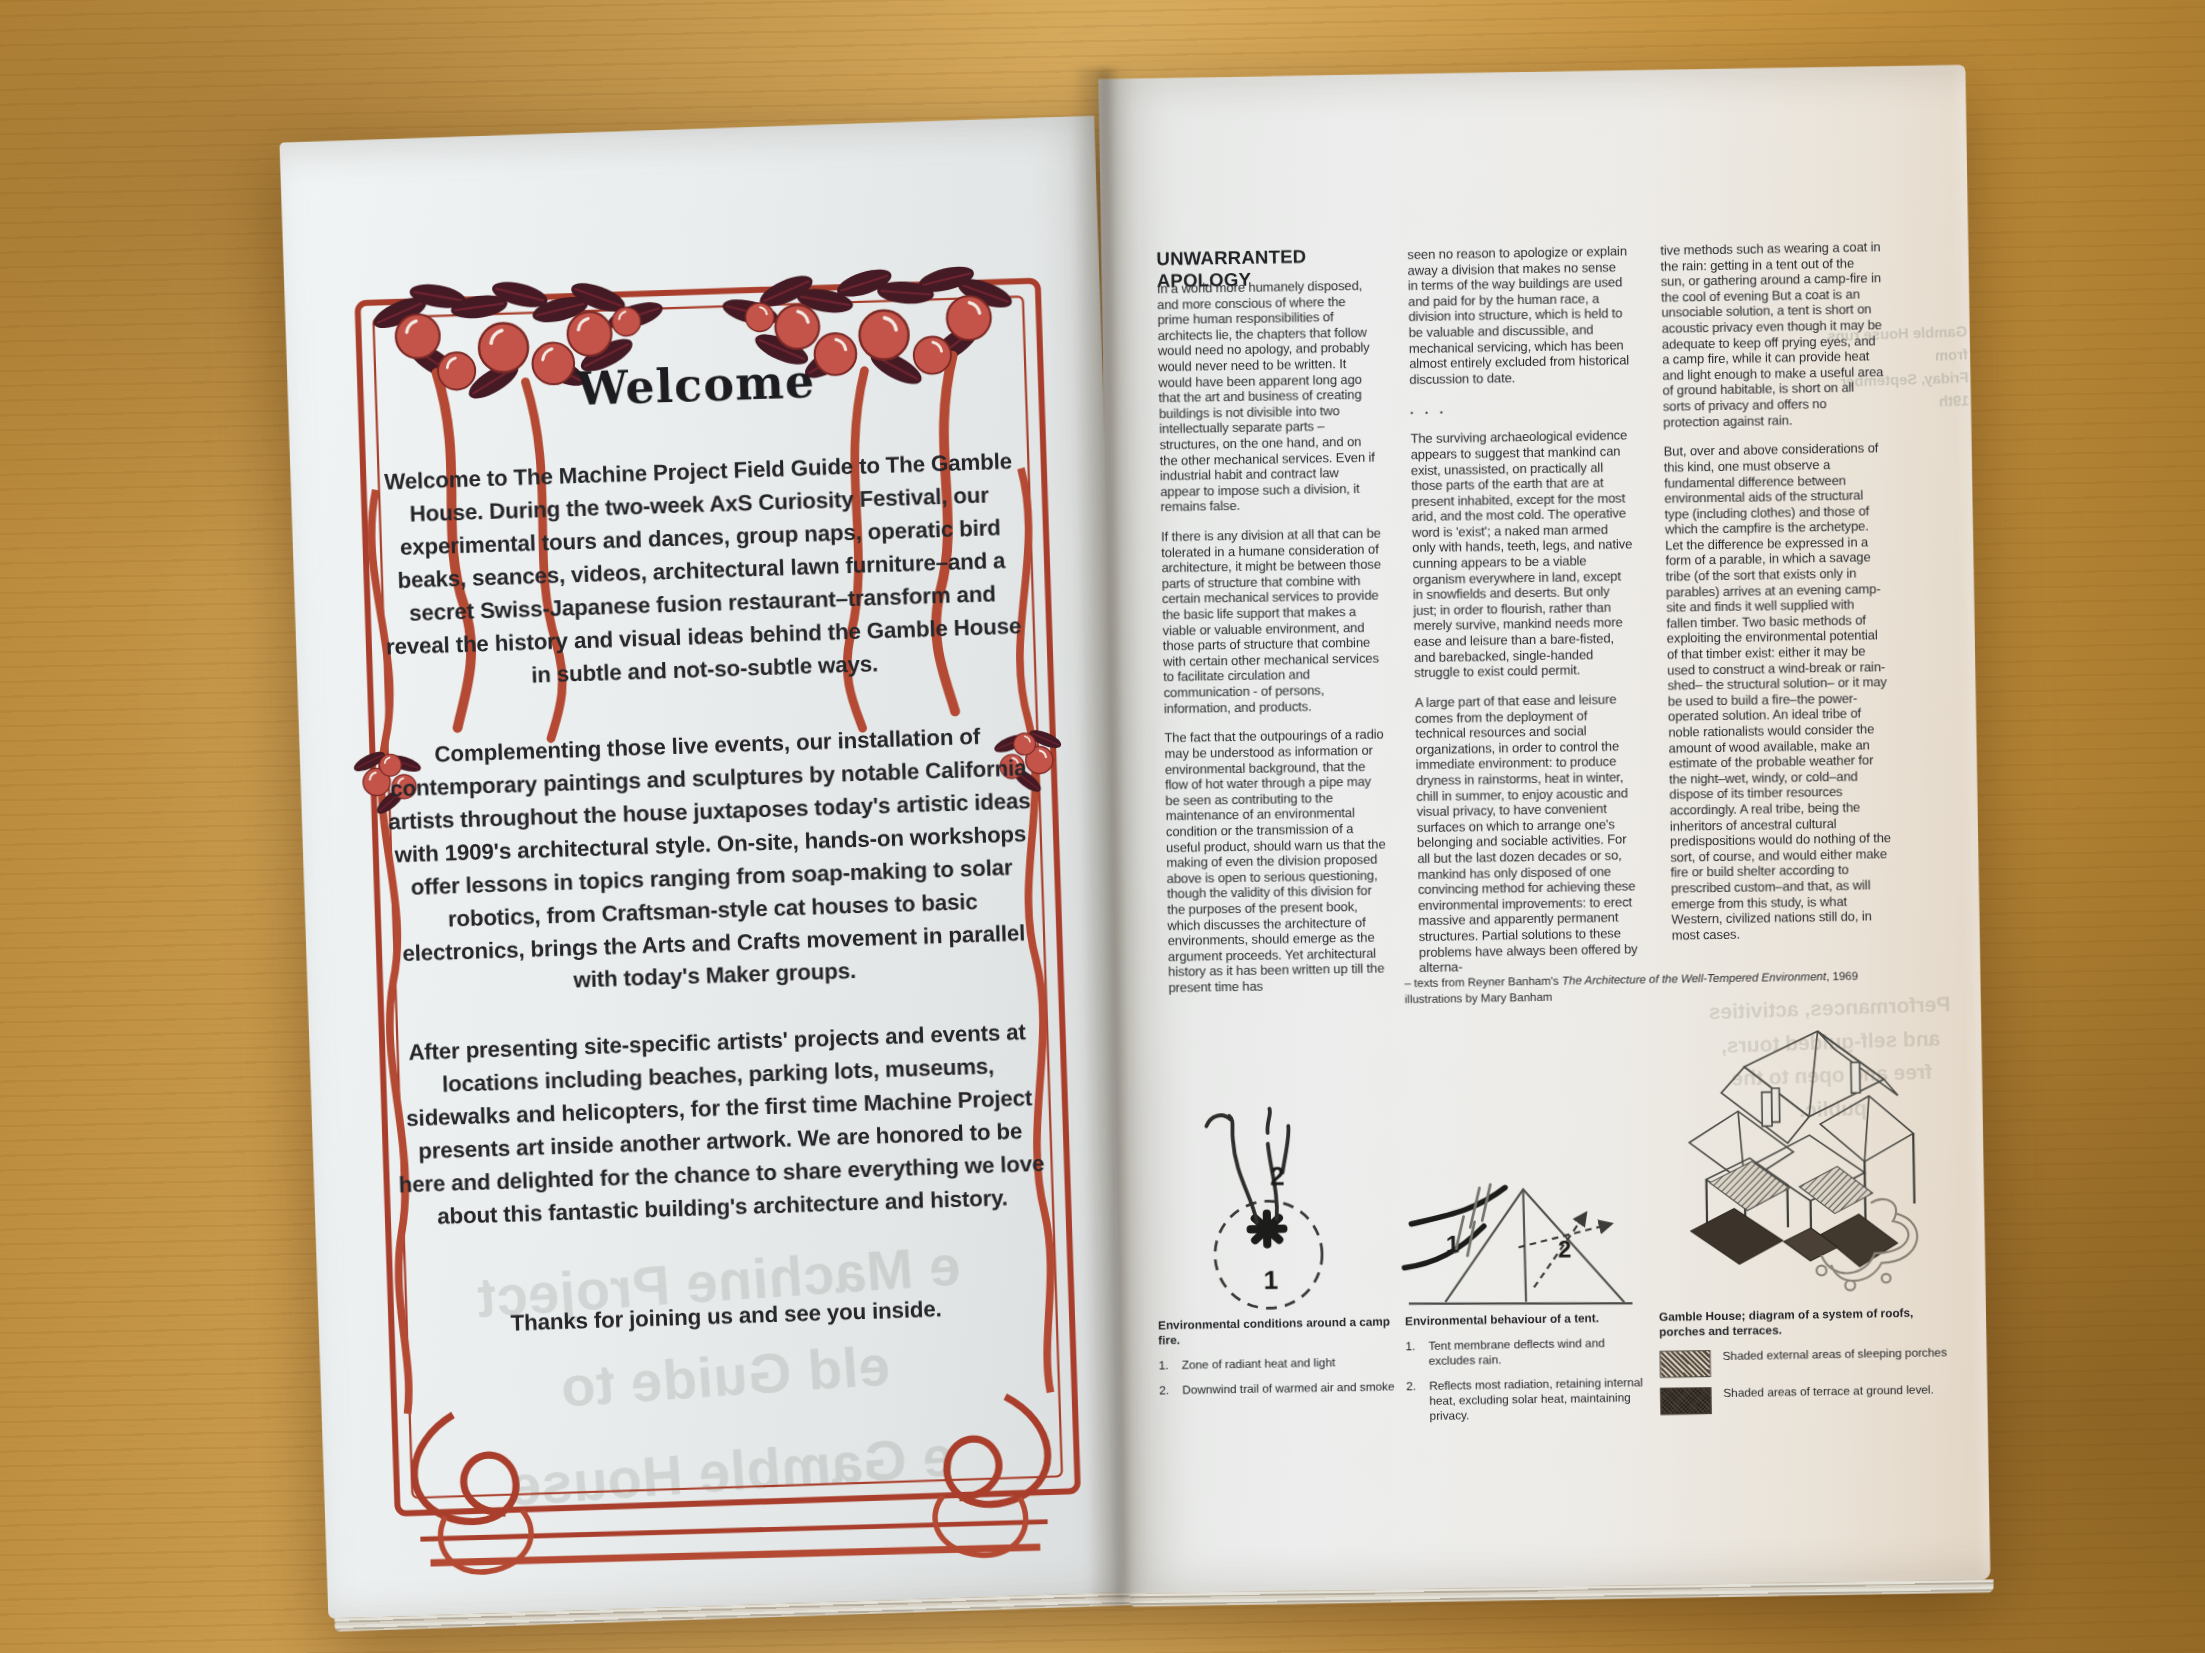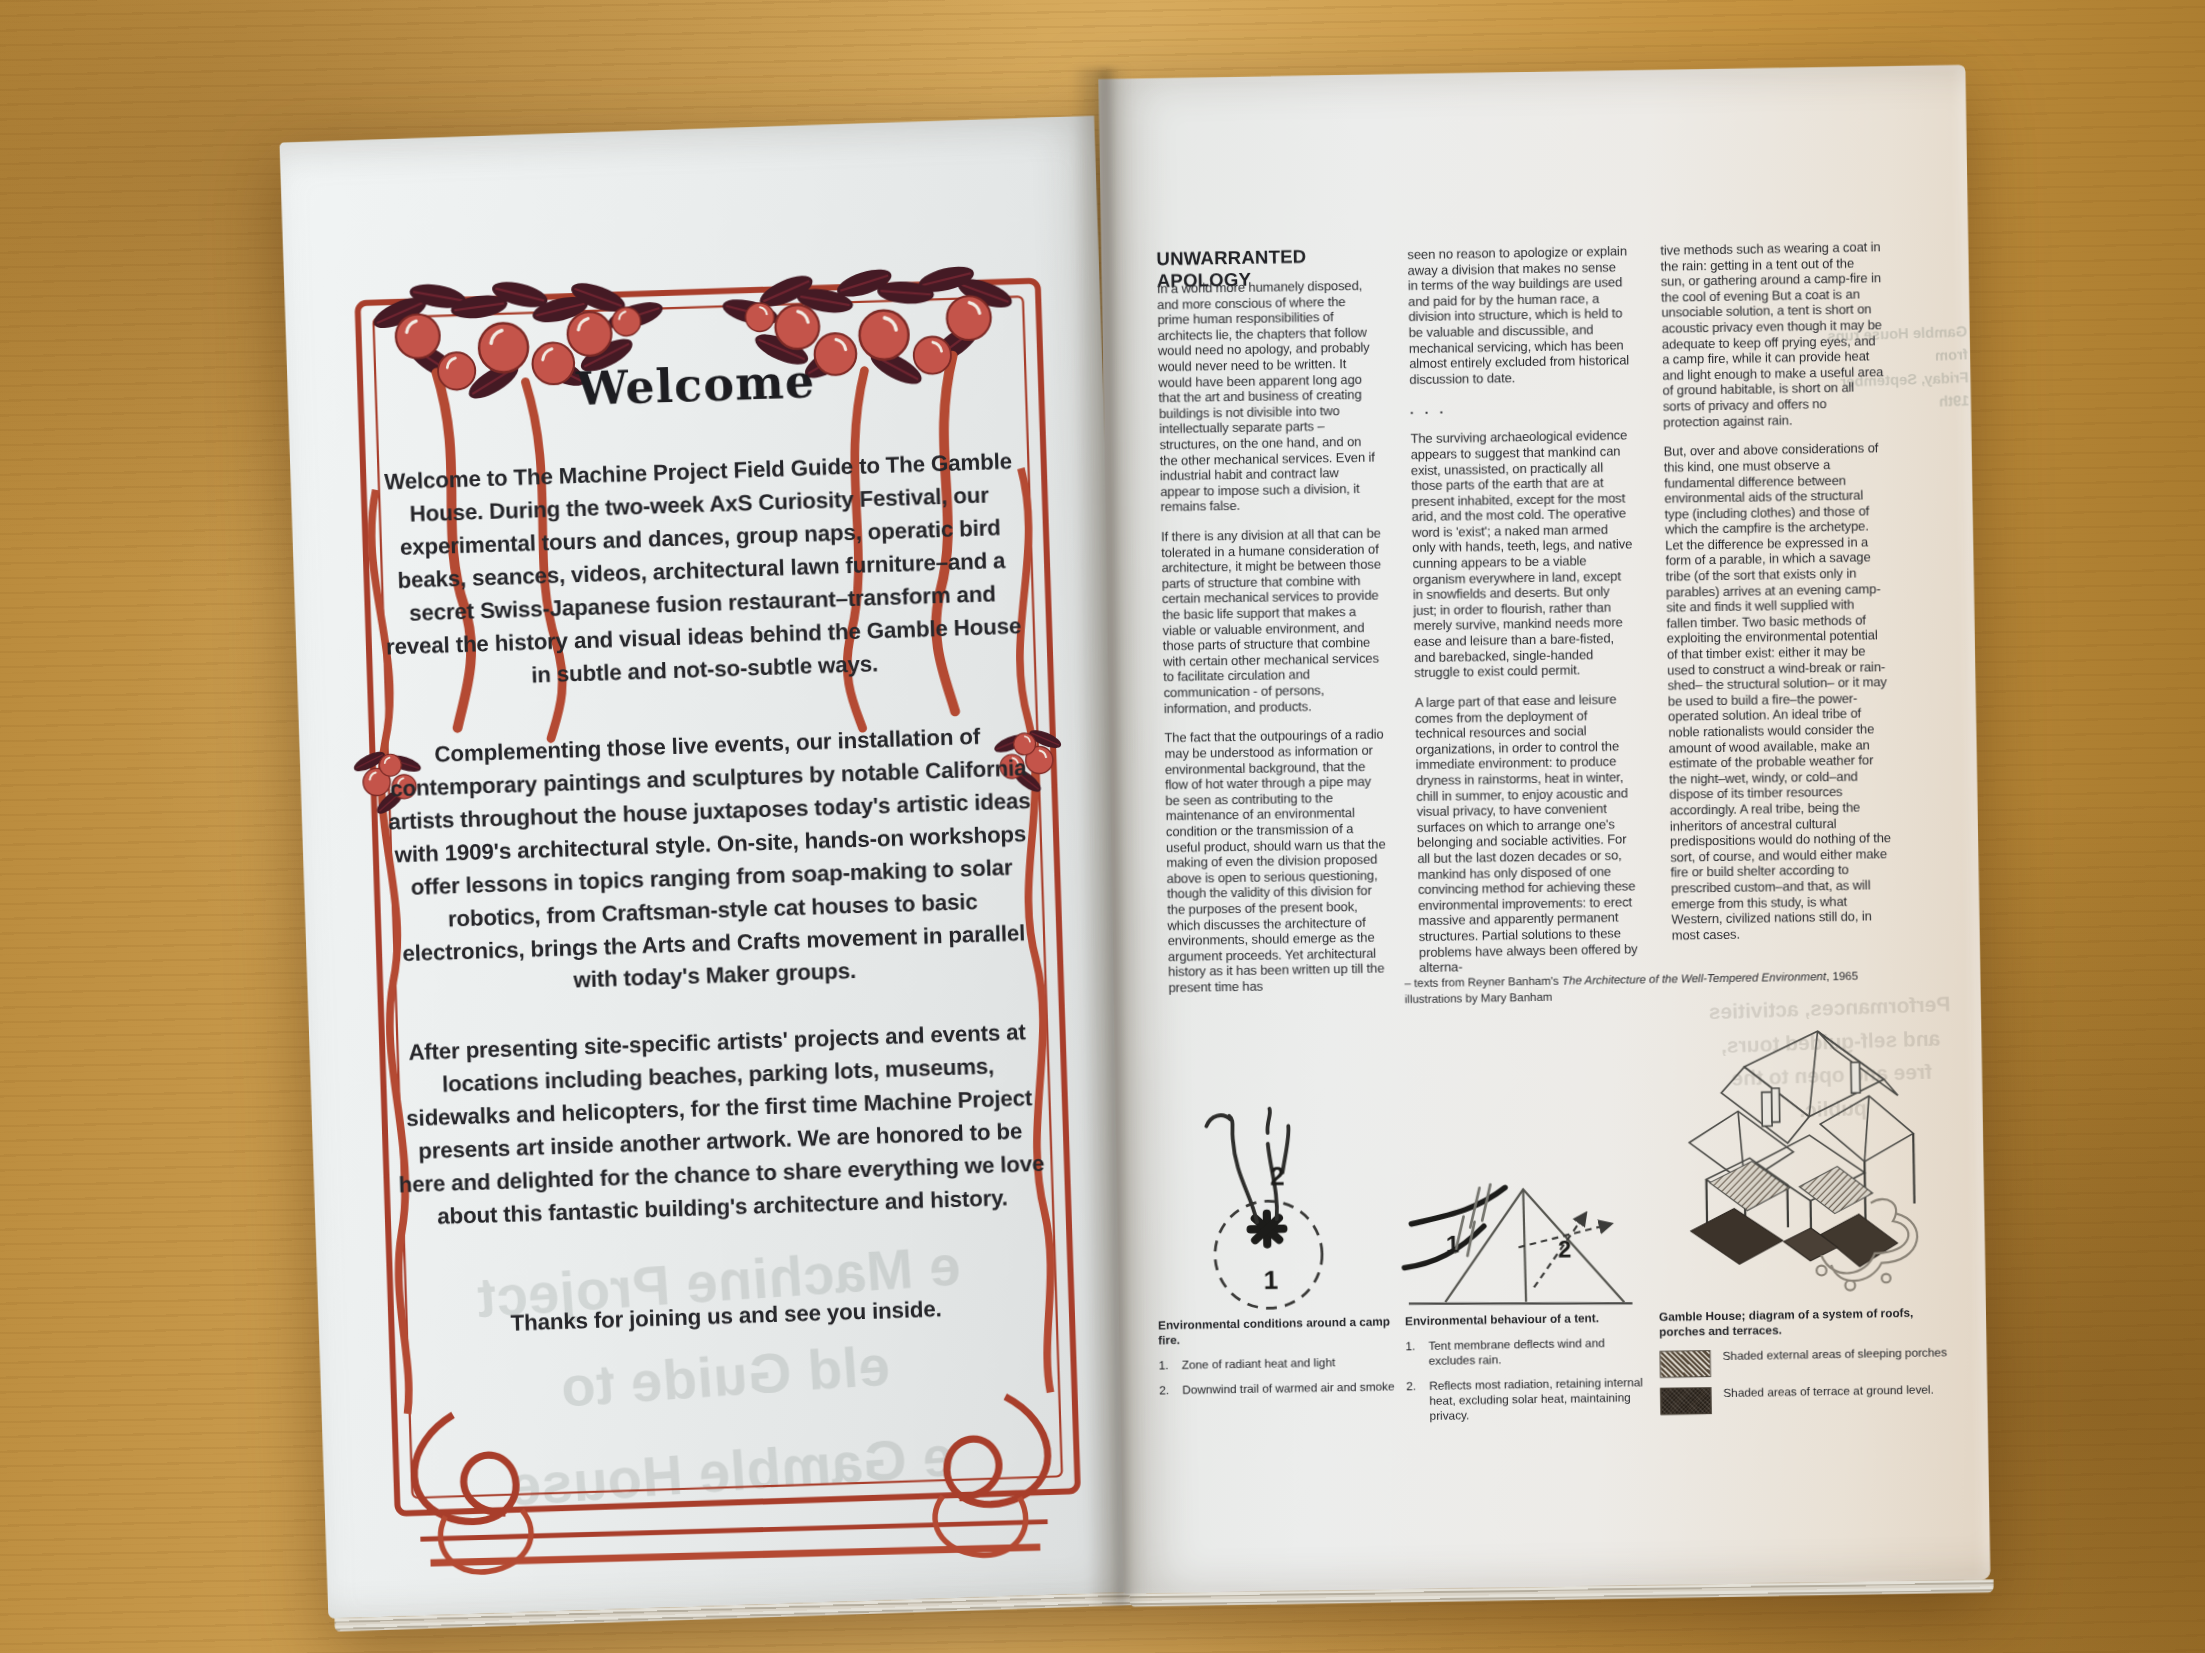--- a/index.html
+++ b/index.html
@@ -186,21 +186,21 @@
       <p>The surviving archaeological evidence appears to suggest that mankind can exist, unassisted, on practically all those parts of the earth that are at present inhabited, except for the most arid, and the most cold. The operative word is 'exist'; a naked man armed only with hands, teeth, legs, and native cunning appears to be a viable organism everywhere in land, except in snowfields and deserts. But only just; in order to flourish, rather than merely survive, mankind needs more ease and leisure than a bare-fisted, and barebacked, single-handed struggle to exist could permit.</p>
       <p>A large part of that ease and leisure comes from the deployment of technical resources and social organizations, in order to control the immediate environment: to produce dryness in rainstorms, heat in winter, chill in summer, to enjoy acoustic and visual privacy, to have convenient surfaces on which to arrange one's belonging and sociable activities. For all but the last dozen decades or so, mankind has only disposed of one convincing method for achieving these environmental improvements: to erect massive and apparently permanent structures. Partial solutions to these problems have always been offered by alterna-</p>
     </div>
 
     <div class="rp-col rp-col3">
       <p>tive methods such as wearing a coat in the rain: getting in a tent out of the sun, or gathering around a camp-fire in the cool of evening But a coat is an unsociable solution, a tent is short on acoustic privacy even though it may be adequate to keep off prying eyes, and a camp fire, while it can provide heat and light enough to make a useful area of ground habitable, is short on all sorts of privacy and offers no protection against rain.</p>
       <p>But, over and above considerations of this kind, one must observe a fundamental difference between environmental aids of the structural type (including clothes) and those of which the campfire is the archetype. Let the difference be expressed in a form of a parable, in which a savage tribe (of the sort that exists only in parables) arrives at an evening camp-site and finds it well supplied with fallen timber. Two basic methods of exploiting the environmental potential of that timber exist: either it may be used to construct a wind-break or rain-shed– the structural solution– or it may be used to build a fire–the power-operated solution. An ideal tribe of noble rationalists would consider the amount of wood available, make an estimate of the probable weather for the night–wet, windy, or cold–and dispose of its timber resources accordingly. A real tribe, being the inheritors of ancestral cultural predispositions would do nothing of the sort, of course, and would either make fire or build shelter according to prescribed custom–and that, as will emerge from this study, is what Western, civilized nations still do, in most cases.</p>
     </div>
 
     <div class="rp-footnote">
-      <span>– texts from Reyner Banham's </span><i>The Architecture of the Well-Tempered Environment</i><span>, 1965</span>
+      <span>– texts from Reyner Banham's </span><i>The Architecture of the Well-Tempered Environment</i><span>, 1969</span>
       <br>
       <span>illustrations by Mary Banham</span>
     </div>
 
     <svg class="fig-svg fig-campfire" viewBox="0 0 365 390">
       <circle cx="180" cy="275" r="98" fill="none" stroke="#3a3a38" stroke-width="5" stroke-dasharray="20 15"></circle>
       <g transform="translate(178,228)">
         <g stroke="#1c1c1a" stroke-width="15" stroke-linecap="round">
           <line x1="-30" y1="0" x2="30" y2="0"></line>
           <line x1="0" y1="-28" x2="0" y2="28"></line>

